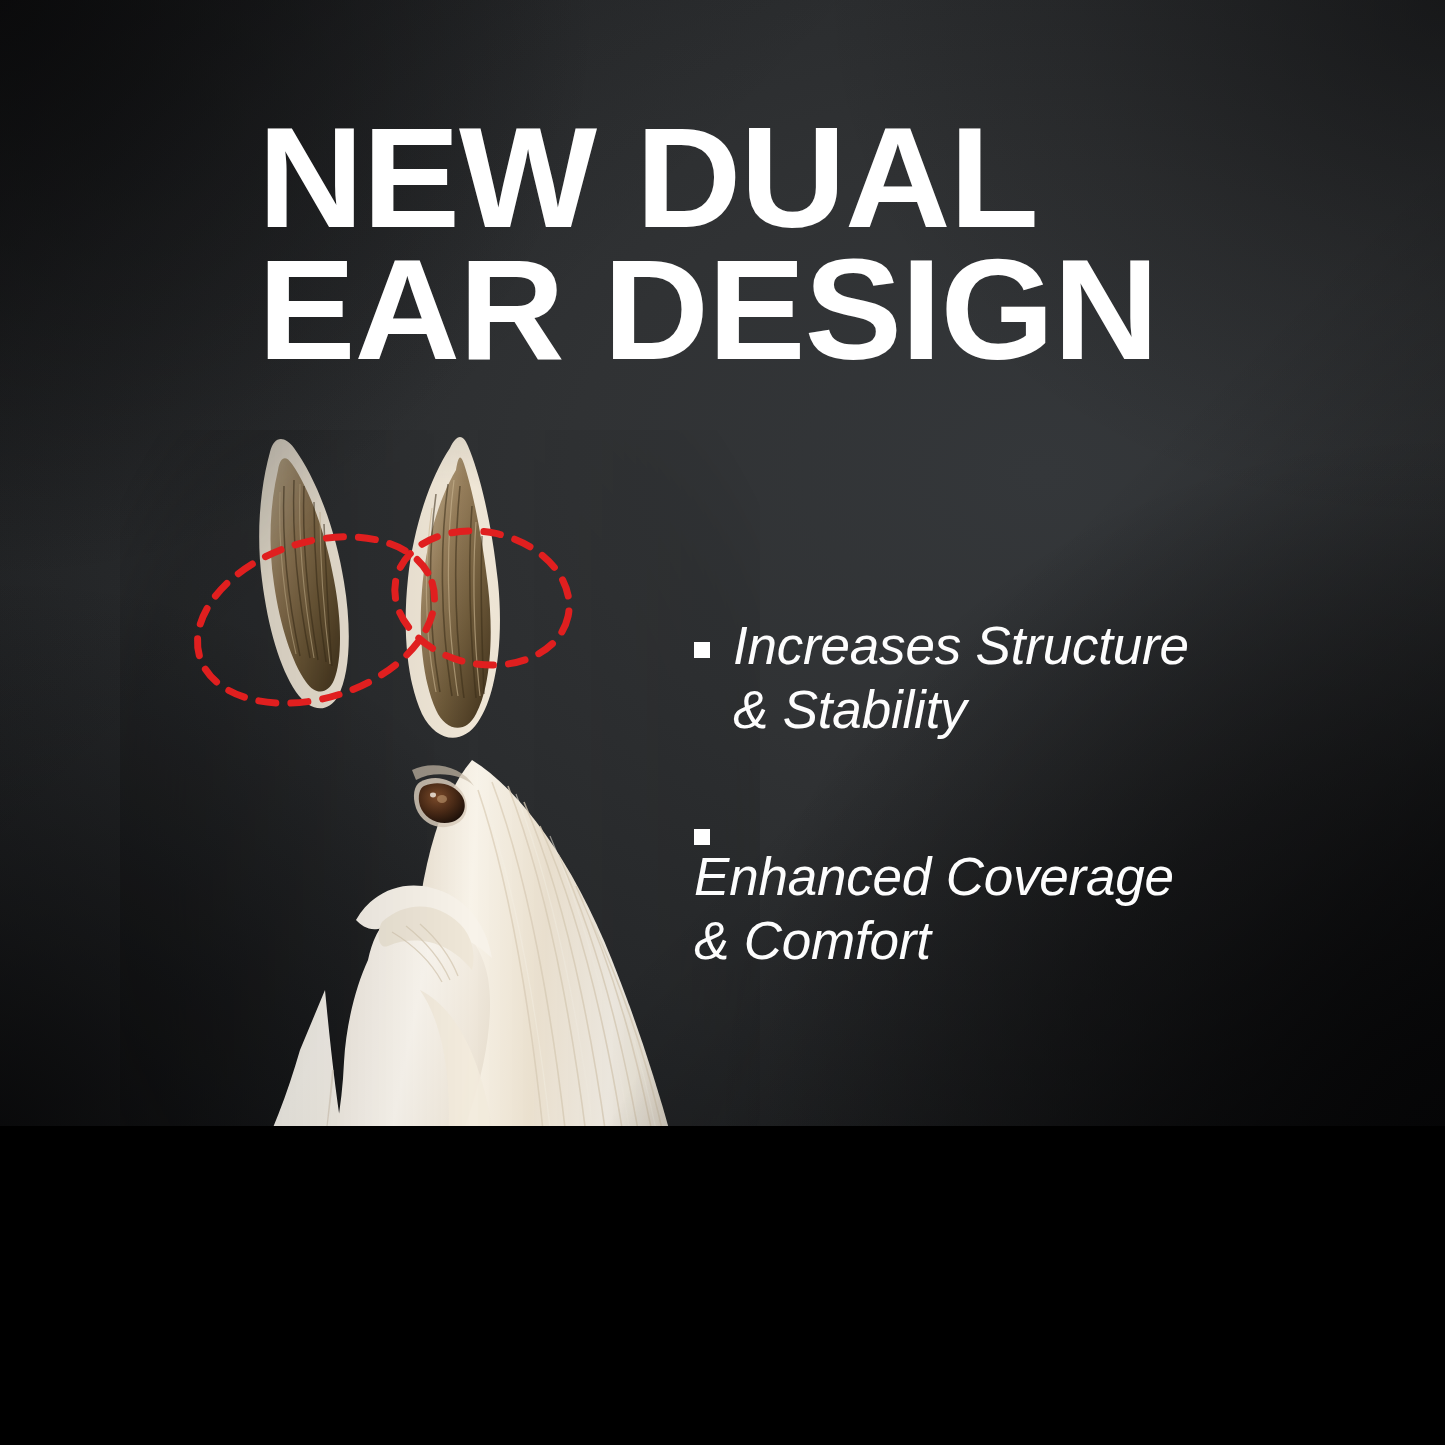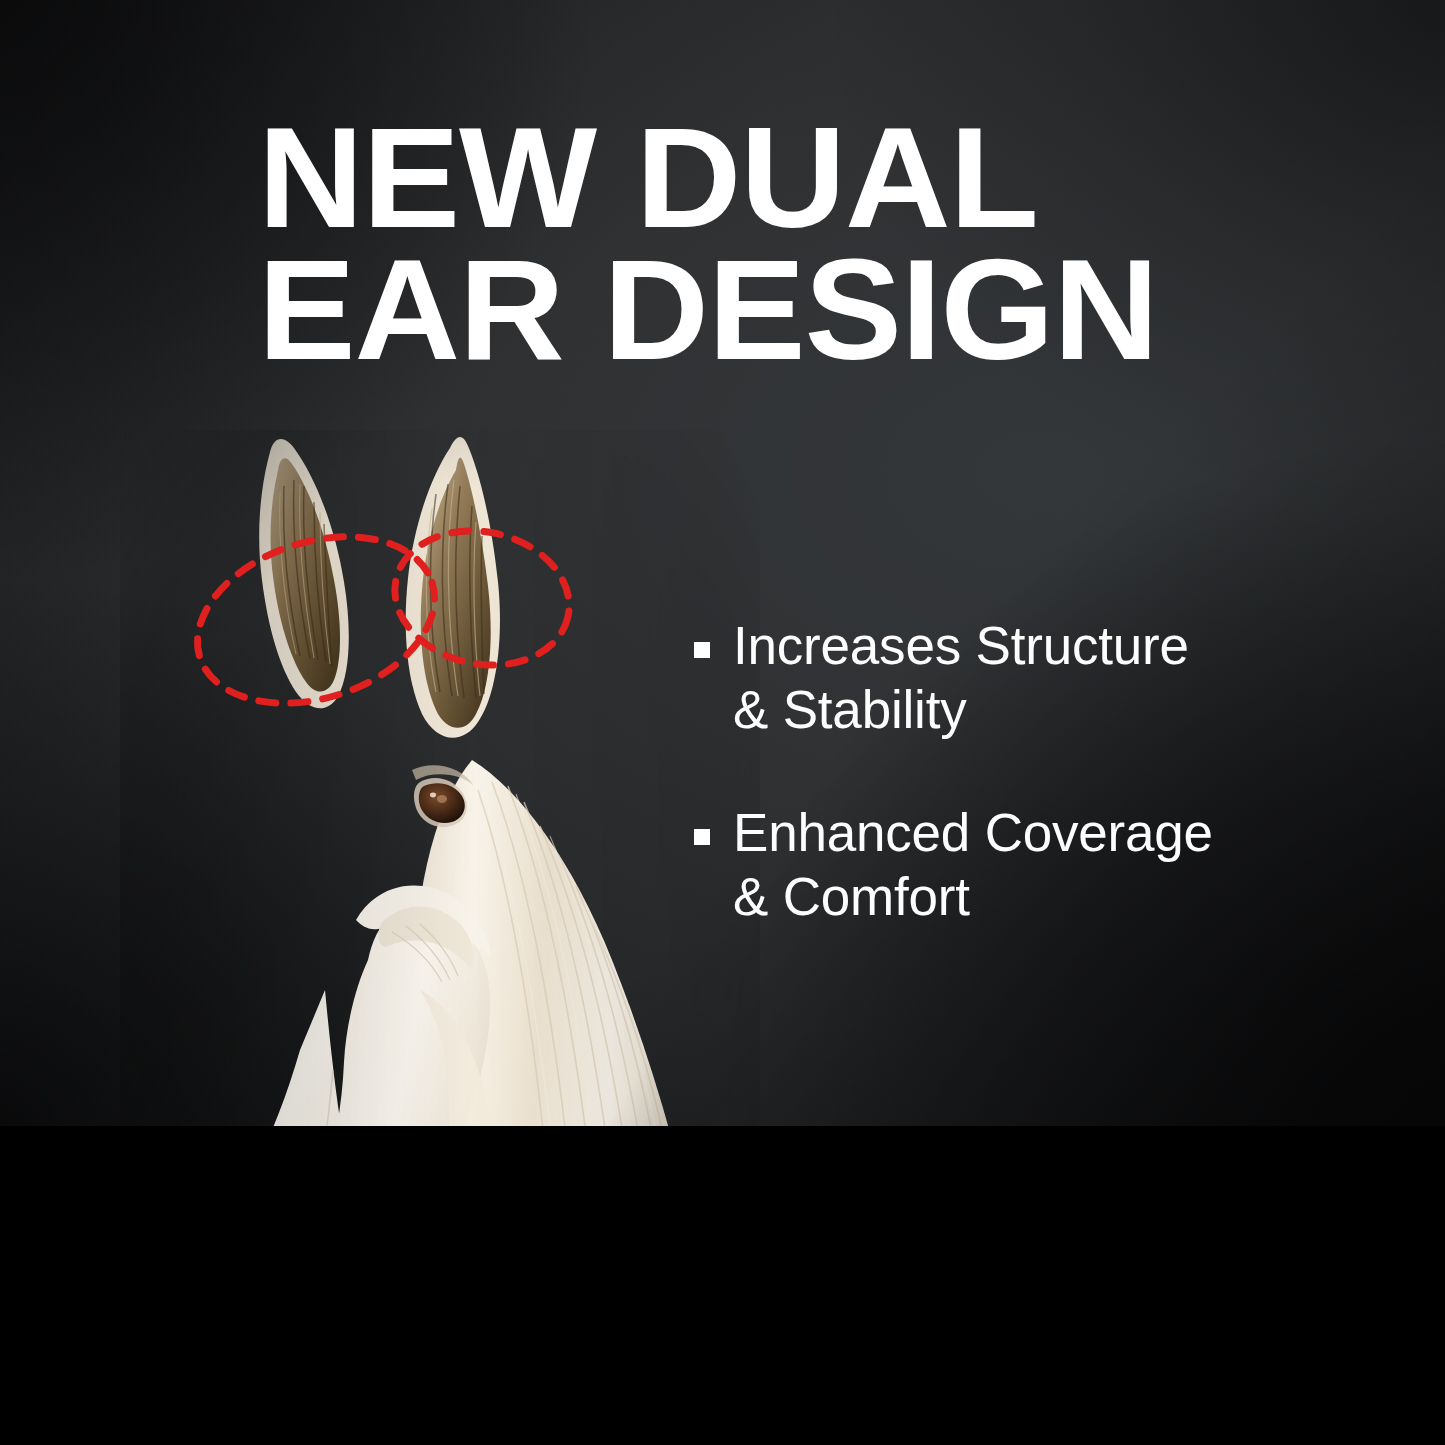--- a/index.html
+++ b/index.html
@@ -62,28 +62,28 @@
     letter-spacing:-1px;
     transform:scaleX(1.03);
     transform-origin:left top;
     text-transform:uppercase;
     white-space:pre-line;
     user-select:none;
   }
 
   
   .bullets{
-    position:absolute;left:694px;top:614px;width:660px;
+    position:absolute;left:694px;top:614px;width:660px;font-style:italic;
   }
   .bullet-row{
     display:flex;
     align-items:flex-start;
     margin-bottom:60px;
   }
-  .bullet-row:last-child{margin-bottom:12px;}
+  .bullet-row:last-child{margin-bottom:12px;flex-direction:column;}
   .bullet-mark{
     width:16px;height:16px;
     background:#ffffff;
     flex:0 0 auto;
     margin-top:28px;
     margin-right:23px;
   }
   .bullet-text{
     color:#fdfdfd;
     font-size:53px;

